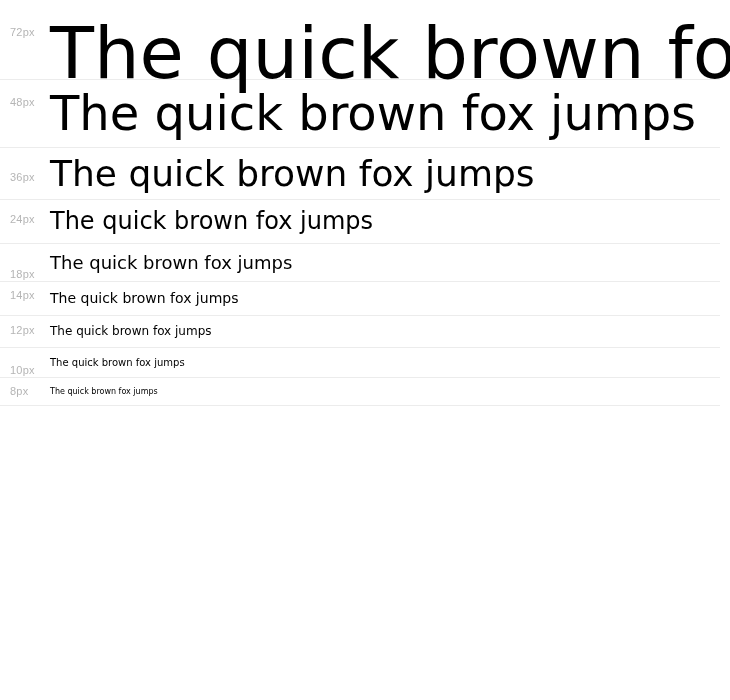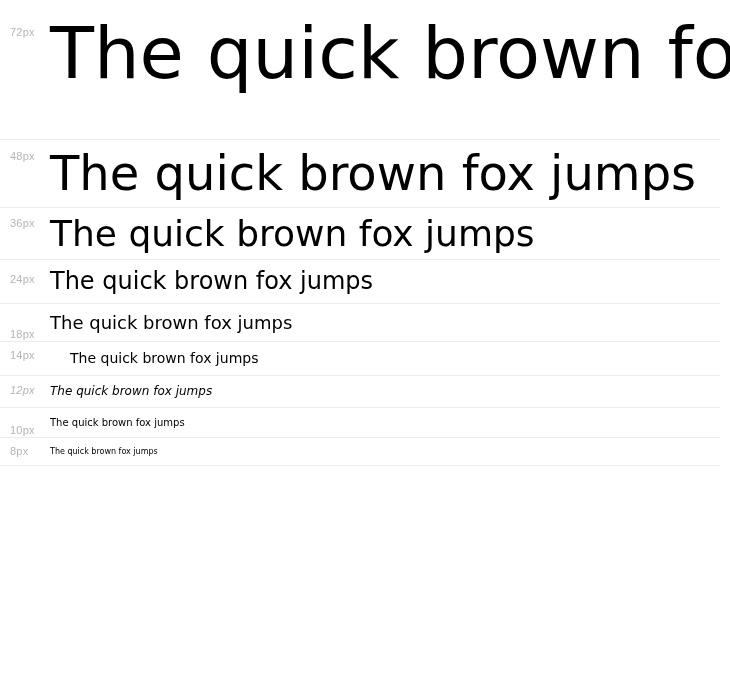--- a/index.html
+++ b/index.html
@@ -36,51 +36,51 @@
     white-space: nowrap;
     color: #000000;
     
     font-family: "DejaVu Sans", sans-serif;
   }
 </style>
 </head>
 <body>
 
 <div class="waterfall">
-  <div class="row" style="height: 140px;">
+  <div class="row" style="height: 80px;">
     <span class="size-label" style="top: 26px;">72px</span>
     <span class="sample" style="font-size: 72px; line-height: 107px;">The quick brown fox jumps</span>
   </div>
 
   <div class="row" style="height: 68px;">
-    <span class="size-label" style="top: 10px;">48px</span>
+    <span class="size-label" style="top: 16px;">48px</span>
     <span class="sample" style="font-size: 48px; line-height: 67px;">The quick brown fox jumps</span>
   </div>
 
   <div class="row" style="height: 52px;">
-    <span class="size-label" style="top: 9px;">36px</span>
+    <span class="size-label" style="top: 23px;">36px</span>
     <span class="sample" style="font-size: 36px; line-height: 51px;">The quick brown fox jumps</span>
   </div>
 
   <div class="row" style="height: 44px;">
     <span class="size-label" style="top: 13px;">24px</span>
     <span class="sample" style="font-size: 24px; line-height: 43px;">The quick brown fox jumps</span>
   </div>
 
   <div class="row" style="height: 38px;">
     <span class="size-label" style="top: 24px;">18px</span>
     <span class="sample" style="font-size: 18px; line-height: 37px;">The quick brown fox jumps</span>
   </div>
 
-  <div class="row" style="height: 34px; padding-left: 20px;">
+  <div class="row" style="height: 34px;">
     <span class="size-label" style="top: 7px;">14px</span>
     <span class="sample" style="font-size: 14px; line-height: 33px;">The quick brown fox jumps</span>
   </div>
 
-  <div class="row" style="height: 32px; font-style: italic;">
+  <div class="row" style="height: 32px;">
     <span class="size-label" style="top: 8px;">12px</span>
     <span class="sample" style="font-size: 12px; line-height: 31px;">The quick brown fox jumps</span>
   </div>
 
   <div class="row" style="height: 30px;">
     <span class="size-label" style="top: 16px;">10px</span>
     <span class="sample" style="font-size: 10px; line-height: 29px;">The quick brown fox jumps</span>
   </div>
 
   <div class="row" style="height: 28px;">

